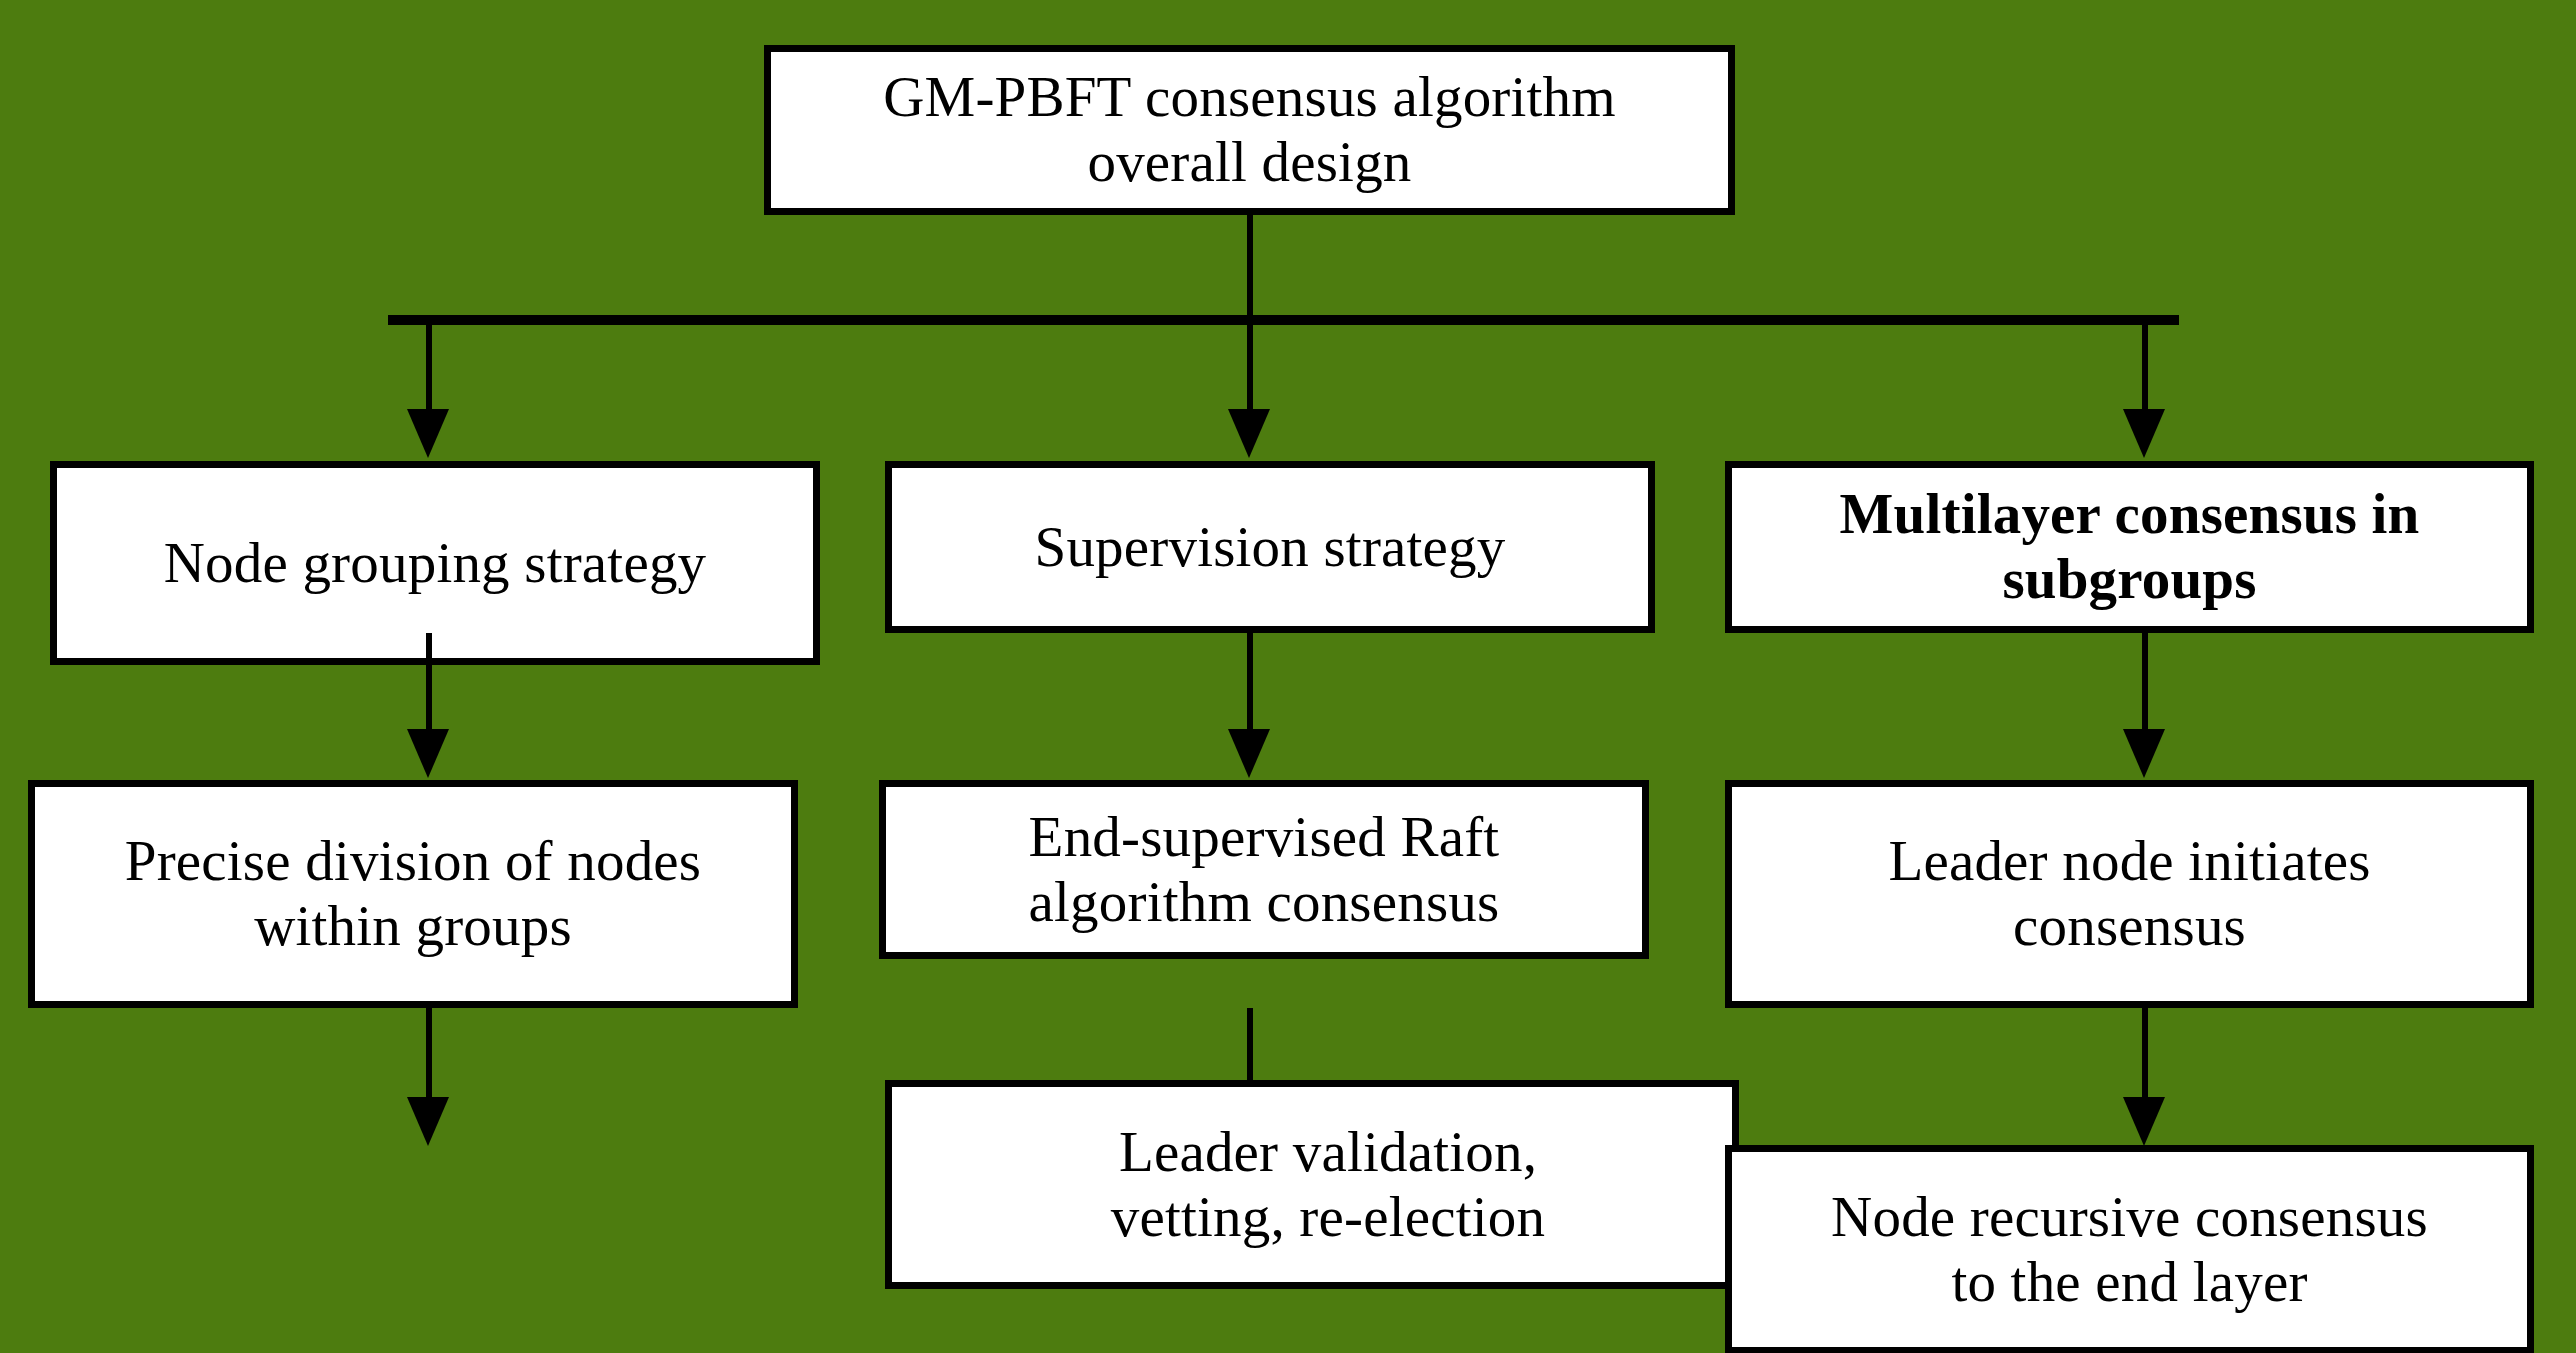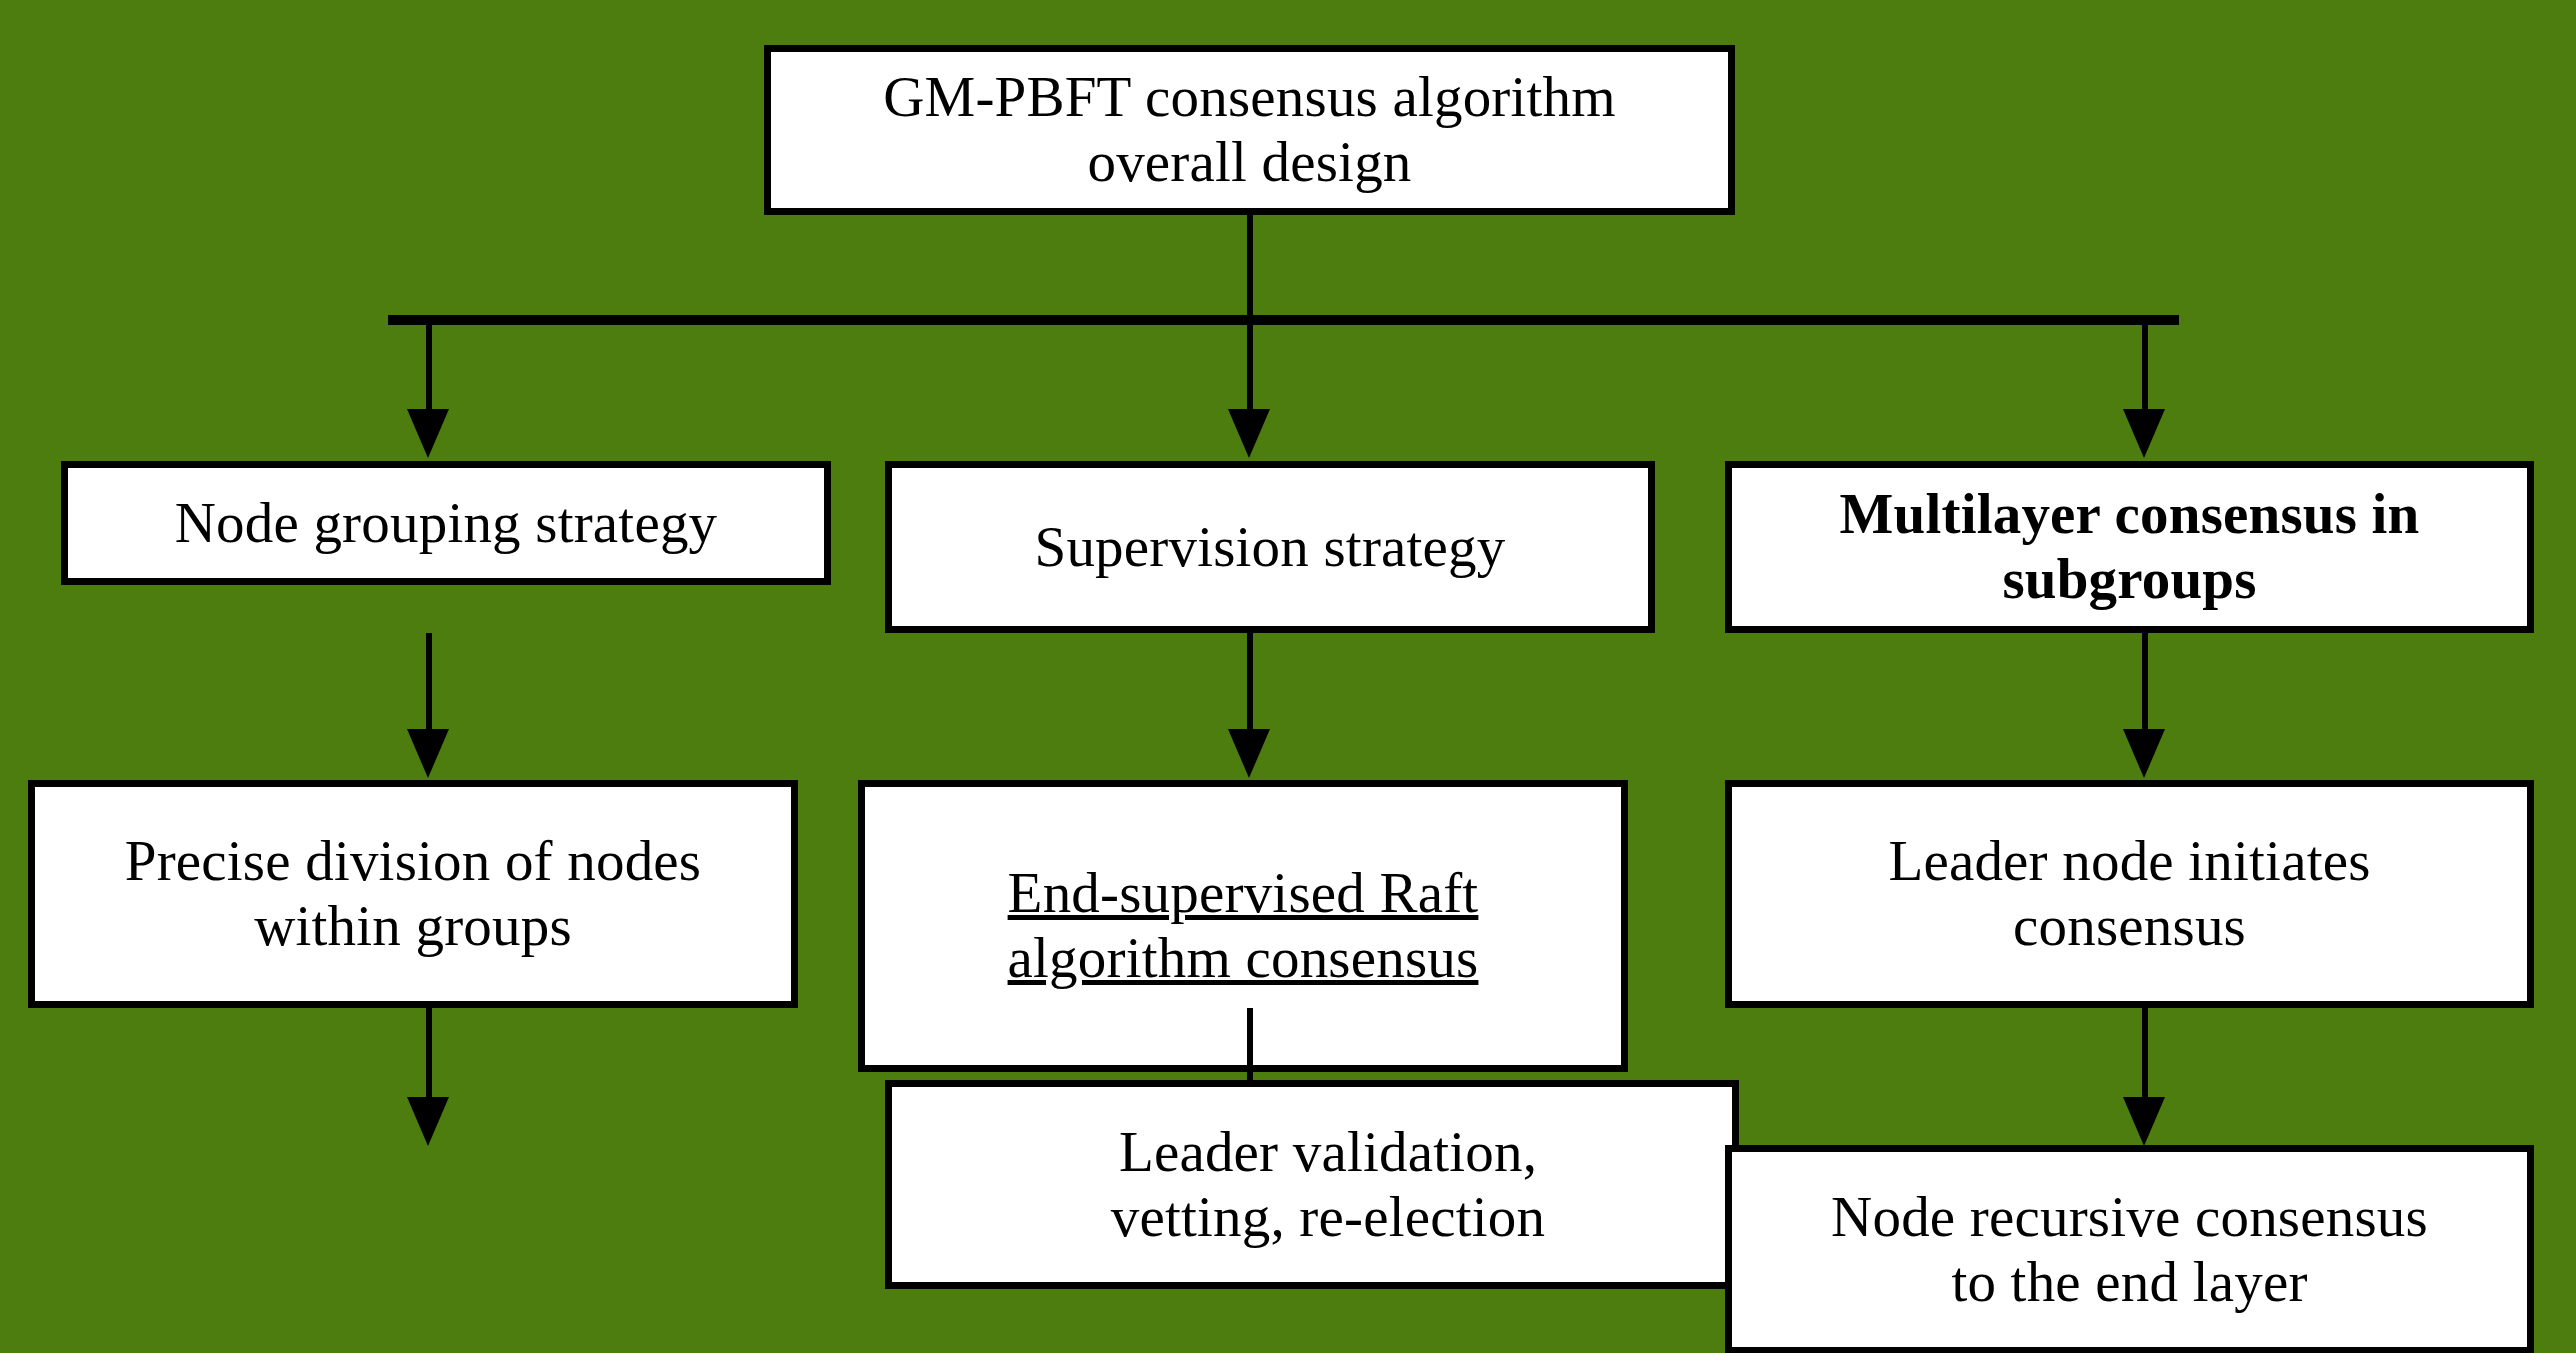--- a/index.html
+++ b/index.html
@@ -75,21 +75,21 @@
 
   <div class="vline" style="left:426px; top:320px; height:91px;"></div>
   <div class="arrow-head" style="left:407px; top:409px;"></div>
 
   <div class="vline" style="left:1247px; top:320px; height:91px;"></div>
   <div class="arrow-head" style="left:1228px; top:409px;"></div>
 
   <div class="vline" style="left:2142px; top:320px; height:91px;"></div>
   <div class="arrow-head" style="left:2123px; top:409px;"></div>
 
-  <div class="node-box" style="left:61px; top:461px; width:770px; height:124px;">
+  <div class="node-box" style="left:50px; top:461px; width:770px; height:204px;">
     <span class="node-label">Node grouping strategy</span>
   </div>
 
   <div class="vline" style="left:426px; top:633px; height:98px;"></div>
   <div class="arrow-head" style="left:407px; top:729px;"></div>
 
   <div class="node-box" style="left:28px; top:780px; width:770px; height:228px;">
     <span class="node-label">Precise division of nodes
 within groups</span>
   </div>
@@ -98,21 +98,21 @@
   <div class="arrow-head" style="left:407px; top:1097px;"></div>
 
 
   <div class="node-box" style="left:885px; top:461px; width:770px; height:172px;justify-content:center;">
     <span class="node-label">Supervision strategy</span>
   </div>
 
   <div class="vline" style="left:1247px; top:633px; height:98px;"></div>
   <div class="arrow-head" style="left:1228px; top:729px;"></div>
 
-  <div class="node-box" style="left:858px; top:780px; width:770px; height:292px;text-decoration:underline;">
+  <div class="node-box" style="left:879px; top:780px; width:770px; height:179px;">
     <span class="node-label">End-supervised Raft
 algorithm consensus</span>
   </div>
 
   <div class="vline" style="left:1247px; top:1008px; height:91px;"></div>
   <div class="arrow-head" style="left:1228px; top:1097px;"></div>
 
   <div class="node-box" style="left:885px; top:1080px; width:854px; height:209px;padding-left:32px;">
     <span class="node-label">Leader validation,
 vetting, re-election</span>

